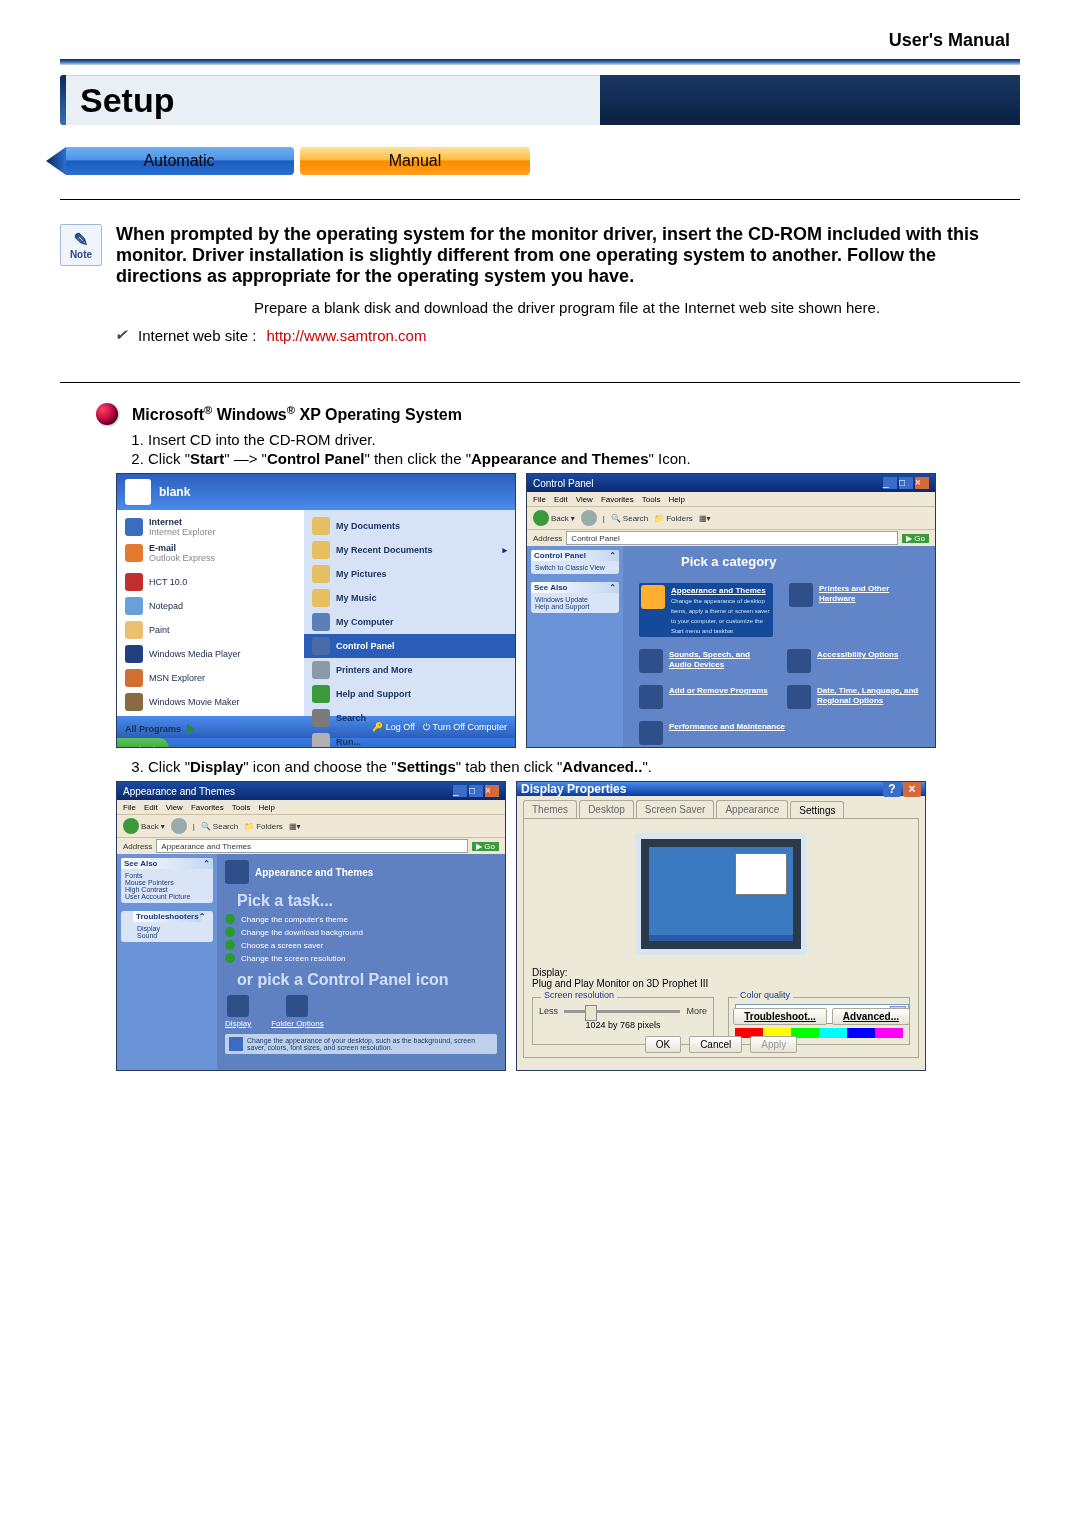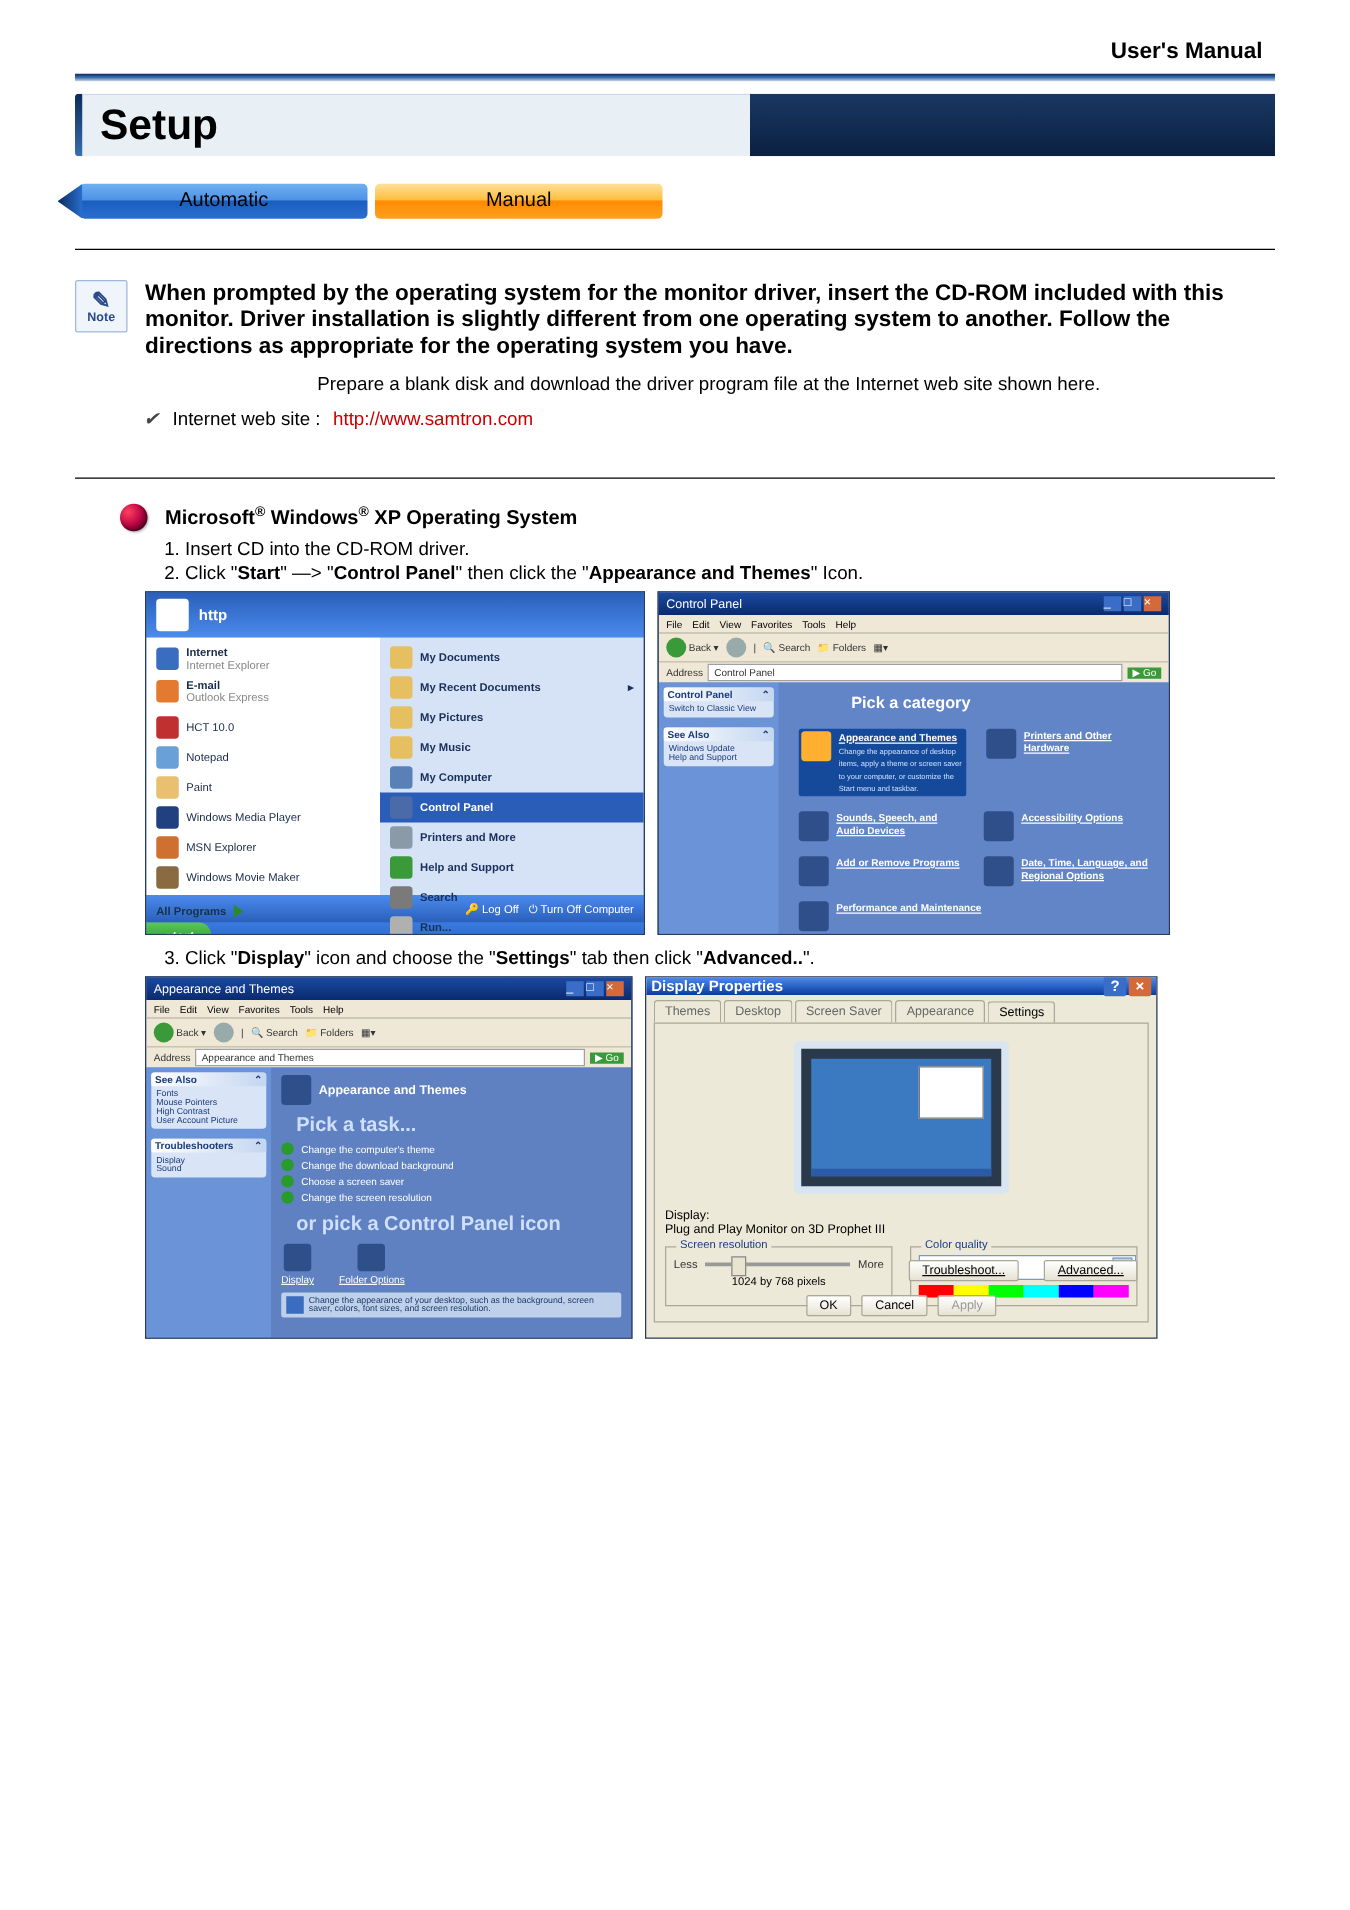--- a/index.html
+++ b/index.html
@@ -190,21 +190,21 @@
   .dp-group{flex:1;border:1px solid #aca899;padding:6px 6px 6px 6px;position:relative;}
   .dp-group .lbl{position:absolute;top:-8px;left:8px;background:#ece9d8;padding:0 3px;font-size:9px;color:#1a3a8a;}
   .dp-slider{display:flex;align-items:center;gap:6px;font-size:9px;color:#333;margin:2px 0;}
   .dp-slider .track{flex:1;height:3px;background:#999;position:relative;}
   .dp-slider .thumb{position:absolute;left:18%;top:-5px;width:10px;height:14px;background:#e8e4d0;border:1px solid #888;}
   .dp-res{font-size:9px;text-align:center;margin-top:4px;}
   .dp-select{width:100%;height:18px;border:1px solid #7a98c8;background:#fff;font-size:10px;display:flex;align-items:center;justify-content:space-between;padding:0 2px;}
   .dp-select .dd{width:14px;height:14px;background:#c8d6ea;border:1px solid #7a98c8;display:flex;align-items:center;justify-content:center;font-size:8px;}
   .dp-color{display:flex;height:10px;margin-top:4px;}
   .dp-color span{flex:1;}
-  .dp-btns{position:absolute;right:8px;bottom:32px;display:flex;gap:20px;}
+  .dp-btns{position:absolute;right:8px;bottom:32px;display:flex;gap:5px;font-weight:bold;}
   .dp-btns .b,.dp-foot .b{border:1px solid #aca899;background:linear-gradient(to bottom,#fff,#e6e3d4);font-size:10px;padding:2px 10px;border-radius:2px;text-decoration:underline;}
   .dp-foot{position:absolute;left:0;right:0;bottom:4px;display:flex;gap:8px;justify-content:center;}
   .dp-foot .b{text-decoration:none;}
   .dp-foot .b.dis{color:#999;}
   sup{font-size:.7em;}
 </style>
 </head>
 <body>
 
 <div class="page">
@@ -255,21 +255,21 @@
     <li>
       <span>Click "</span><span class="bold">Start</span><span>" —&gt; "</span><span class="bold">Control Panel</span><span>" then click the "</span><span class="bold">Appearance and Themes</span><span>" Icon.</span>
     </li>
   </ol>
 
   <div class="figrow">
 
     <div class="fig fig-start">
       <div class="sm-top">
           <span style="width:26px;height:26px;background:#fff;border-radius:3px;margin-right:8px"></span>
-          <span>http</span>
+          <span>blank</span>
         </div>
       <div class="sm-body">
         <div class="sm-left">
           <div class="item">
               <span class="ic" style="background:#3a6dbf"></span>
               <span><b>Internet</b><br><span style="color:#888">Internet Explorer</span></span>
             </div>
           <div class="item">
               <span class="ic"></span>
               <span><b>E-mail</b><br><span style="color:#888">Outlook Express</span></span>
@@ -502,21 +502,21 @@
           <div class="panel" style="margin:4px;background:#d9e5f6;border-radius:3px;padding:3px 4px;font-size:7px;color:#1a3a7a">
             <div class="phead" style="background:linear-gradient(to right,#fff,#c3d6f0);color:#1a3a7a;font-weight:bold;padding:1px 3px;border-radius:2px;margin:-3px -4px 3px -4px;font-size:8px;display:flex;justify-content:space-between">
                 <span>See Also</span>
                 <span>⌃</span>
               </div>
             <div>Fonts</div>
             <div>Mouse Pointers</div>
             <div>High Contrast</div>
             <div>User Account Picture</div>
           </div>
-          <div class="panel" style="margin:4px;background:#d9e5f6;border-radius:3px;padding:3px 4px;font-size:7px;color:#1a3a7a">
+          <div class="panel" style="margin:4px;background:#d9e5f6;border-radius:3px;padding:3px 16px;font-size:7px;color:#1a3a7a">
             <div class="phead" style="background:linear-gradient(to right,#fff,#c3d6f0);color:#1a3a7a;font-weight:bold;padding:1px 3px;border-radius:2px;margin:-3px -4px 3px -4px;font-size:8px;display:flex;justify-content:space-between">
                 <span>Troubleshooters</span>
                 <span>⌃</span>
               </div>
             <div>Display</div>
             <div>Sound</div>
           </div>
         </div>
         <div class="at-main">
           <div class="h1">

